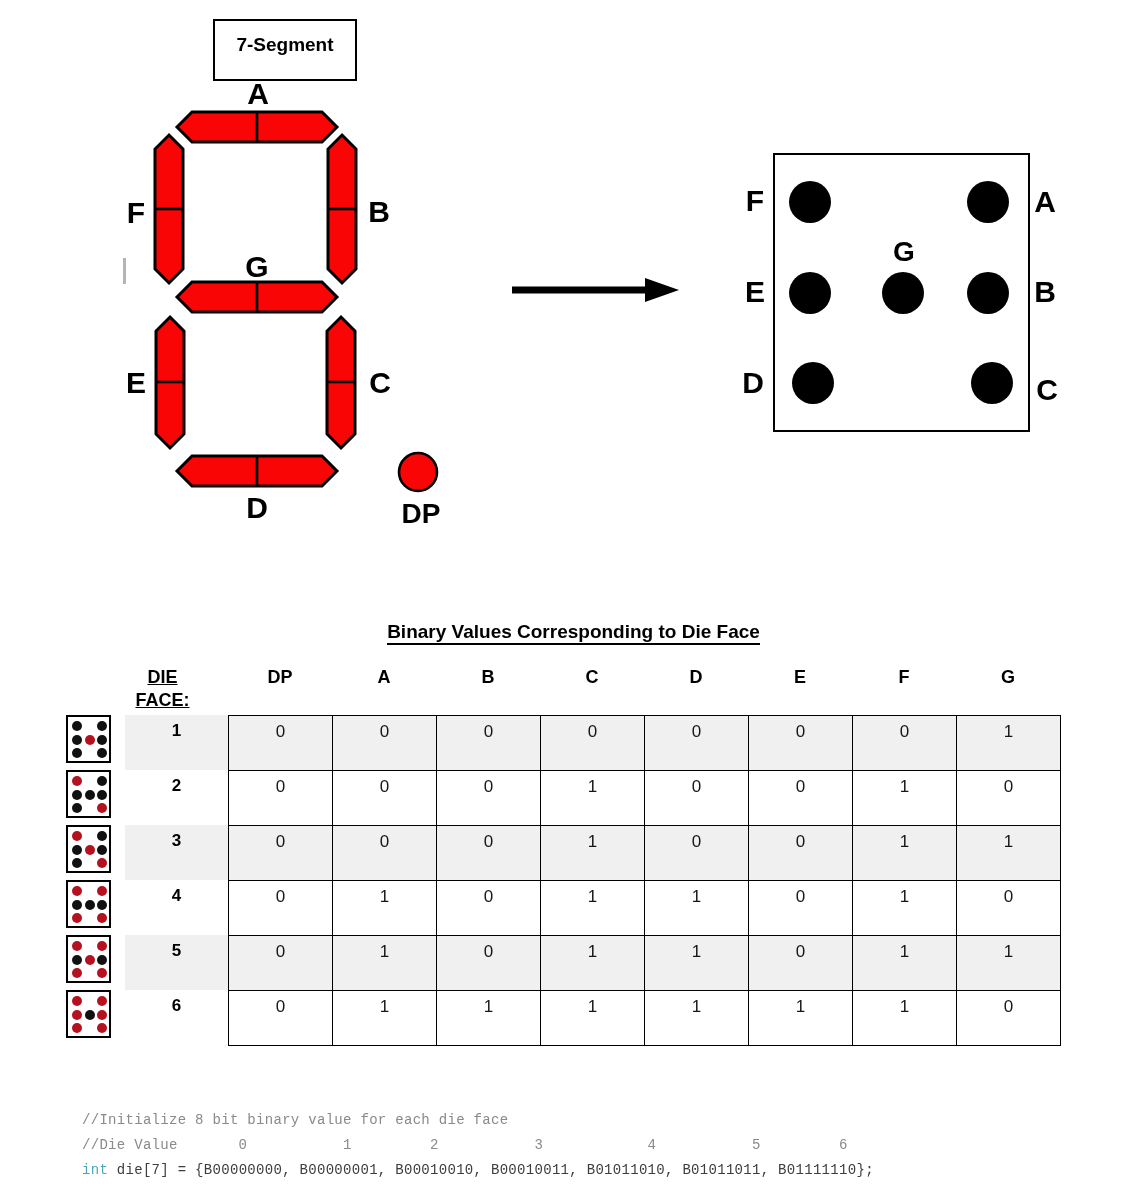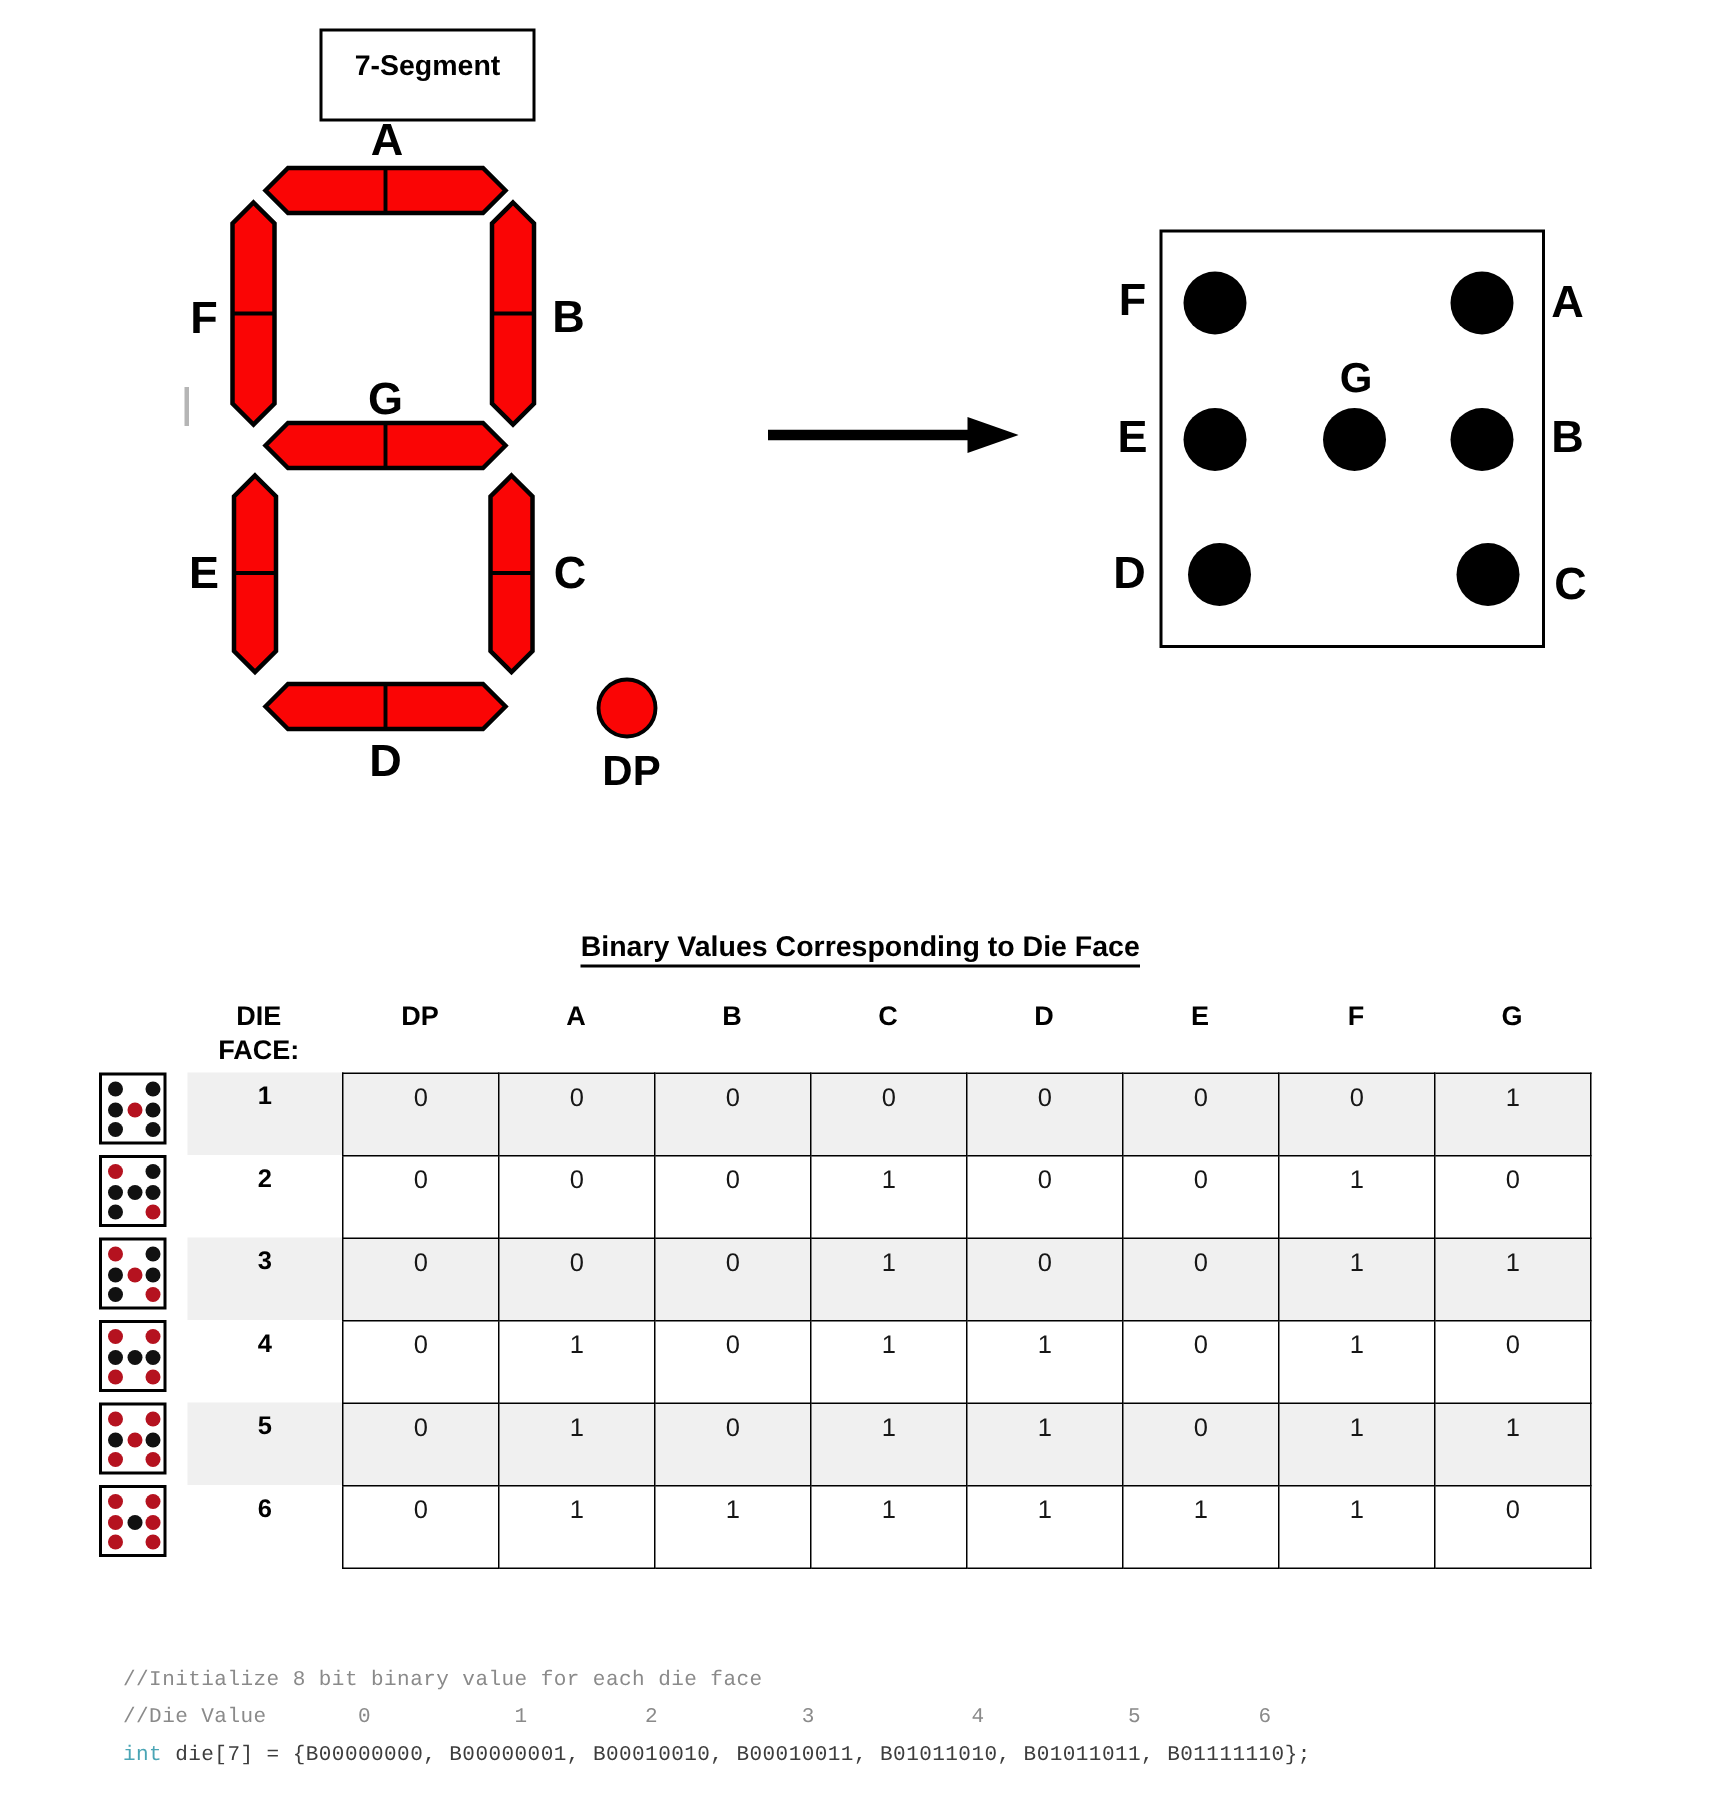--- a/index.html
+++ b/index.html
@@ -32,21 +32,21 @@
   .dieface-box{position:absolute;left:773px;top:153px;width:257px;height:279px;
                border:2.5px solid #000;box-sizing:border-box;background:#fff;}
   .die-dot{position:absolute;width:42px;height:42px;border-radius:50%;background:#000;}
 
   
   .table-title{position:absolute;left:0;top:621px;width:1147px;text-align:center;
                font-weight:bold;font-size:19px;}
   .table-title span{border-bottom:2.2px solid #000;padding-bottom:1px;}
   .hdr{position:absolute;top:666px;width:104px;text-align:center;font-weight:bold;font-size:18px;
        line-height:23px;}
-  .hdr.rowhdr{left:121px;width:103px;}
+  .hdr.rowhdr{left:111px;width:103px;text-decoration:underline;}
   .grid-table{position:absolute;left:228px;top:715px;border-collapse:collapse;}
   .grid-table td{width:104px;height:55px;box-sizing:border-box;border:1.7px solid #000;
                  text-align:center;vertical-align:top;padding-top:6px;font-size:17px;color:#161616;}
   tr.stripe td{background:var(--stripe-color,#f0f0f0);}
   .die-number-column{position:absolute;left:125px;top:715px;width:103px;}
   .die-num{width:103px;height:55px;box-sizing:border-box;text-align:center;padding-top:6px;
            font-weight:bold;font-size:17px;}
   .die-num.stripe{background:var(--stripe-color,#f0f0f0);}
   .mini-dice-column{position:absolute;left:66px;top:715px;width:46px;}
   .mini-die{position:relative;width:45px;height:48px;box-sizing:border-box;border:2.6px solid #000;

